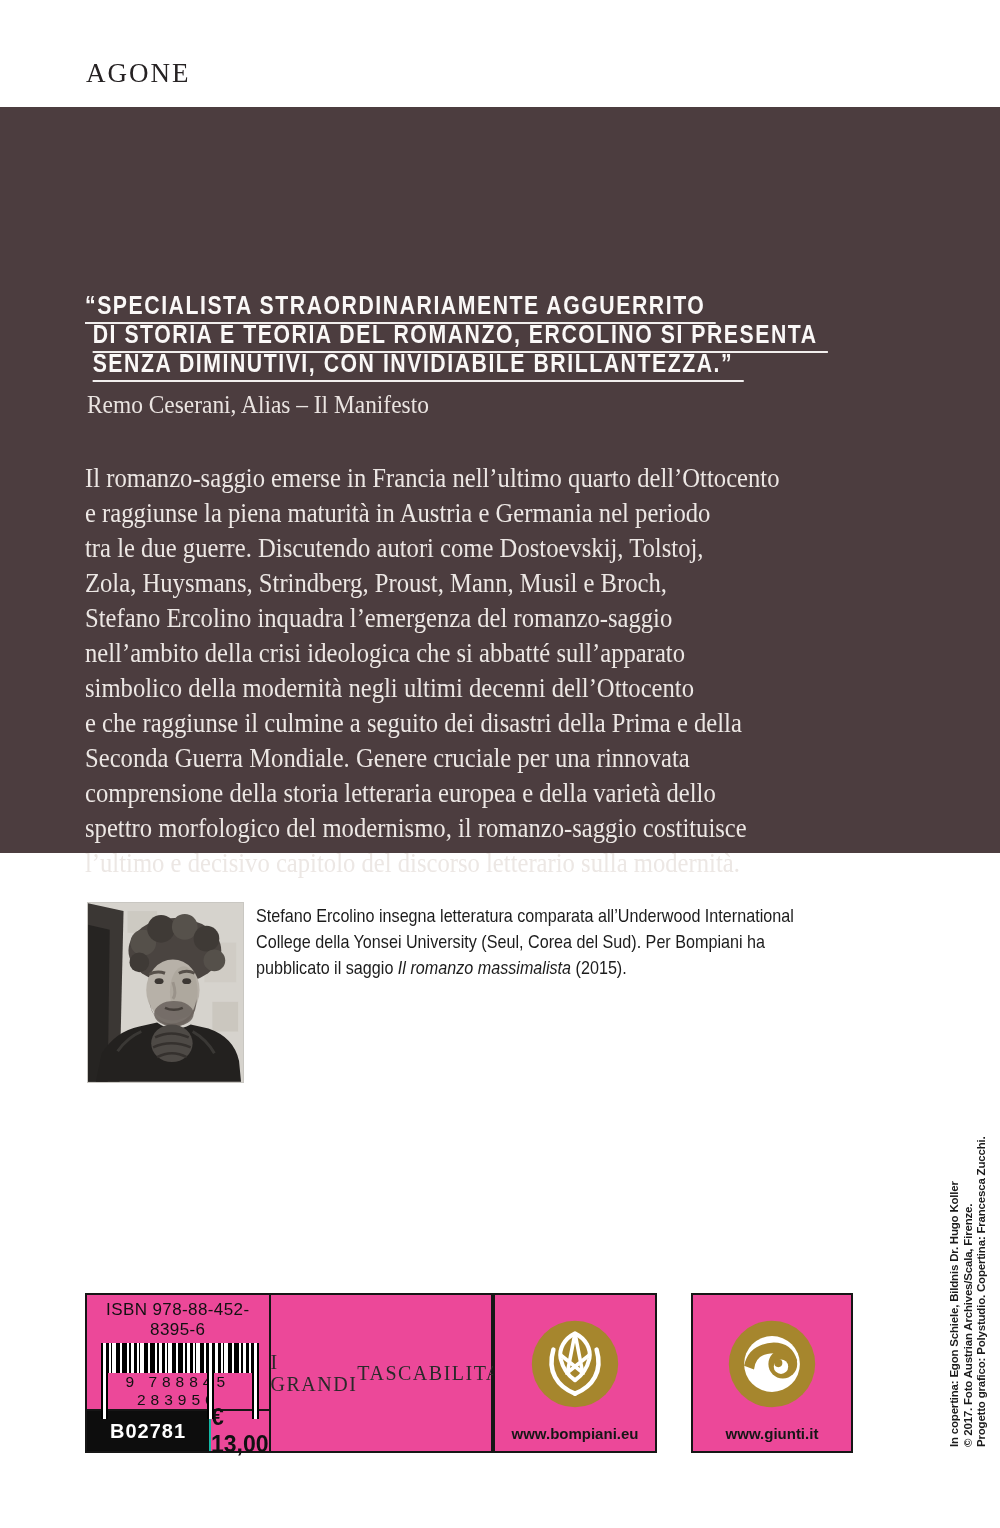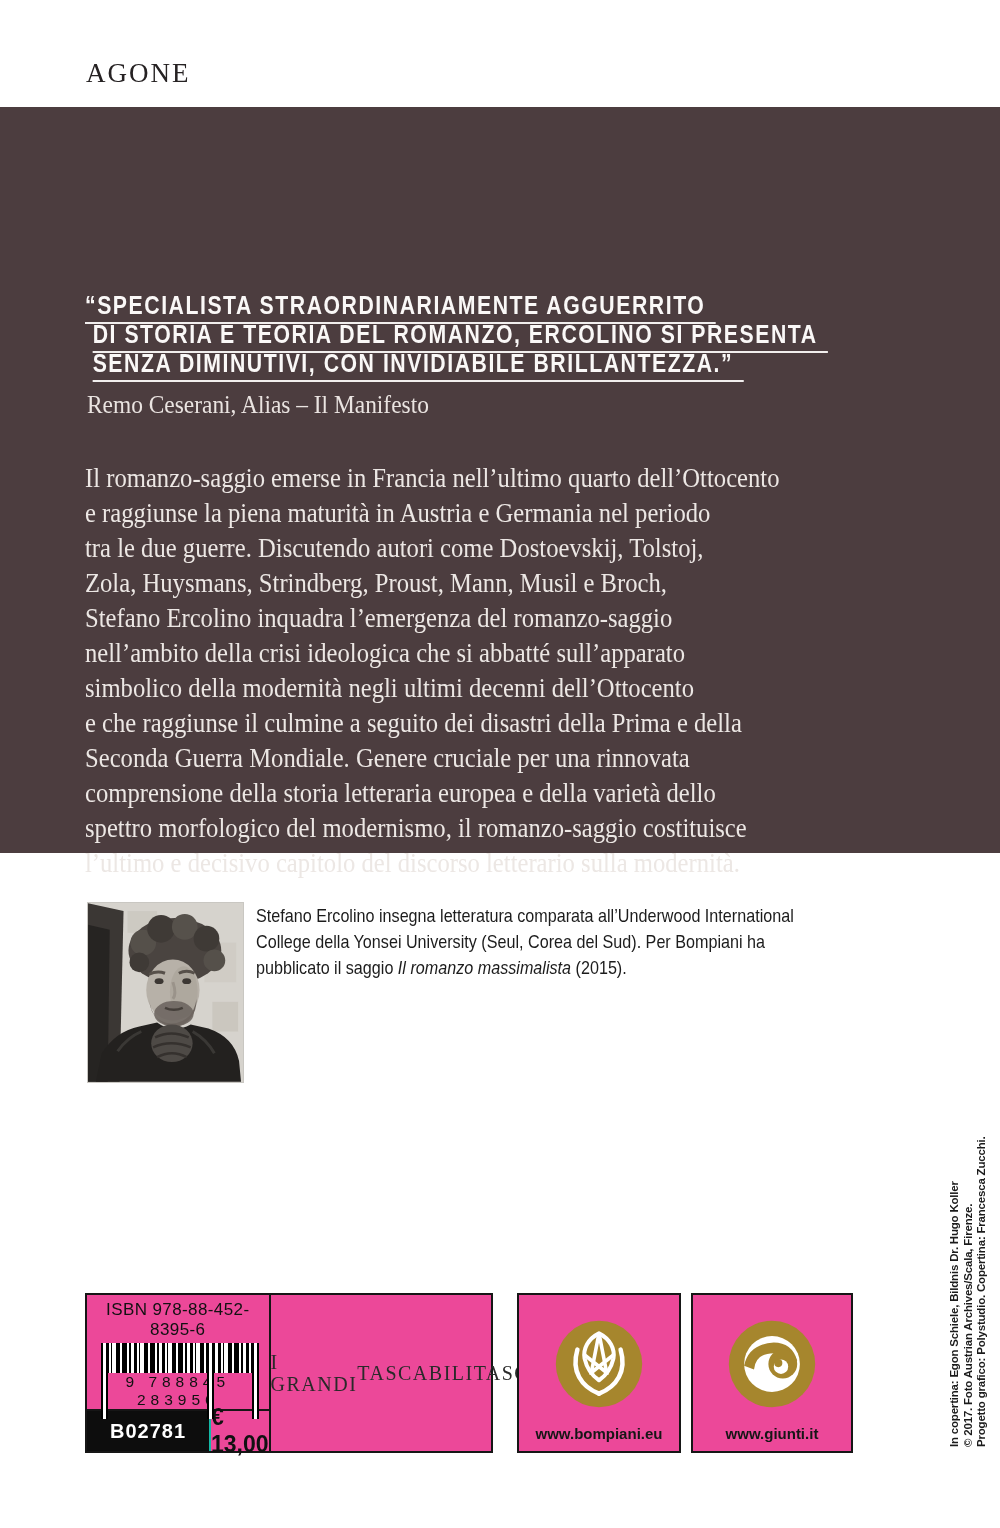--- a/index.html
+++ b/index.html
@@ -53,21 +53,21 @@
   .code-black{width:124px;background:#0d0d0d;color:#fff;font-weight:bold;font-size:20px;
               letter-spacing:1px;display:flex;align-items:center;justify-content:center;
               border-right:2px solid #14b8a6;box-sizing:border-box;}
   .price{flex:1;display:flex;align-items:center;justify-content:center;font-weight:bold;
          font-size:23px;color:#111;border-radius:9px;}
   .cell-brand{flex:1;border-left:2px solid #161616;display:flex;flex-direction:row;
               align-items:center;justify-content:flex-start;font-family:"Liberation Serif",serif;
               font-size:20px;line-height:22px;letter-spacing:1.5px;color:#2a2a2a;}
 
   .box-logo{display:flex;flex-direction:column;align-items:center;}
-  .box-bompiani{left:517px;width:164px;}
+  .box-bompiani{left:493px;width:164px;}
   .box-giunti{left:691px;width:162px;}
   .logo-circle{margin-top:24px;width:90px;height:90px;}
   .logo-url{position:absolute;bottom:9px;width:100%;text-align:center;font-weight:bold;
             font-size:15px;color:#161616;}
 
   
   .credits{position:absolute;left:948px;top:1447px;width:344px;transform:rotate(-90deg);
            transform-origin:0 0;font-size:11.5px;font-weight:bold;line-height:13.5px;
            letter-spacing:-0.2px;color:#1b1b1b;white-space:nowrap;}
 </style>

